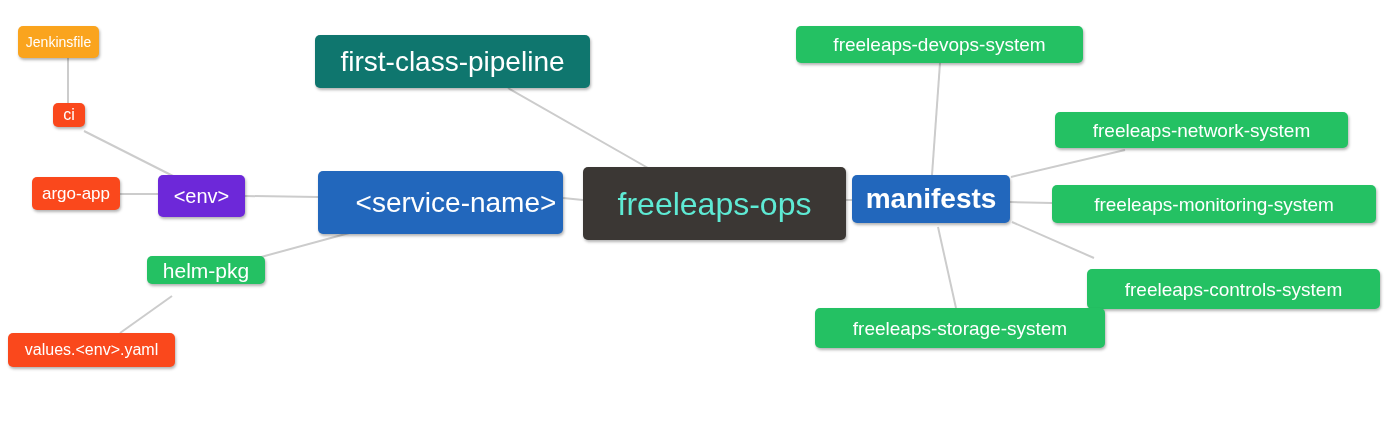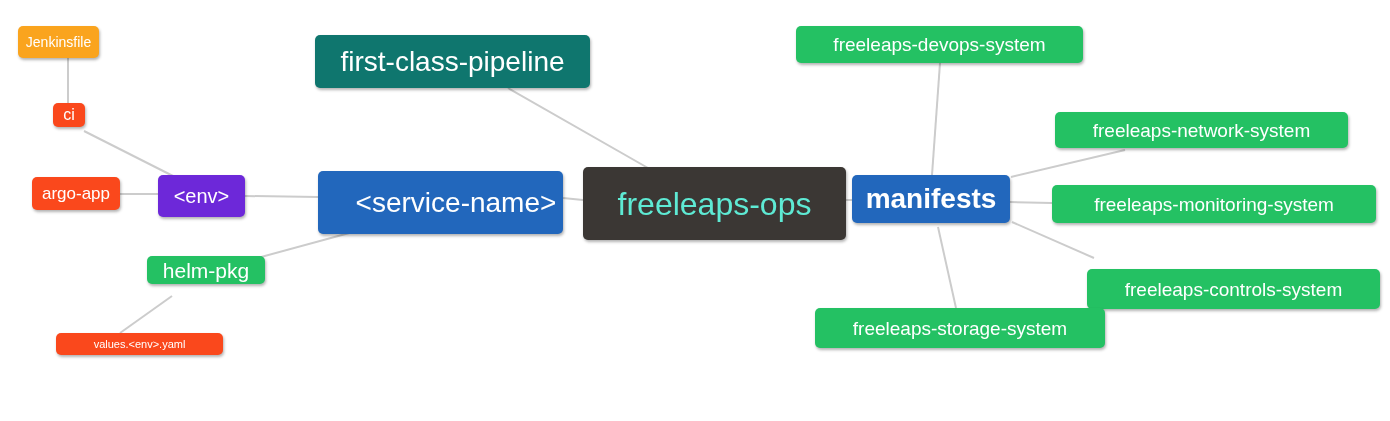--- a/index.html
+++ b/index.html
@@ -58,21 +58,21 @@
       <line x1="1010" y1="202" x2="1052" y2="203" stroke="#cccccc" stroke-width="2"></line>
       <line x1="1012" y1="222" x2="1094" y2="258" stroke="#cccccc" stroke-width="2"></line>
       <line x1="938" y1="227" x2="956" y2="308" stroke="#cccccc" stroke-width="2"></line>
     </svg>
   <div id="nodes-layer">
       <div class="node" style="left: 18px; top: 26px; width: 81px; height: 32px; font-size: 14px; background: rgb(250, 164, 30); color: rgb(255, 255, 255);">Jenkinsfile</div>
       <div class="node" style="left: 53px; top: 103px; width: 32px; height: 24px; font-size: 16px; background: rgb(250, 72, 28); color: rgb(255, 255, 255);">ci</div>
       <div class="node" style="left: 32px; top: 177px; width: 88px; height: 33px; font-size: 17px; background: rgb(250, 72, 28); color: rgb(255, 255, 255);">argo-app</div>
       <div class="node" style="left: 158px; top: 175px; width: 87px; height: 42px; font-size: 20px; background: #6d28d9; color: rgb(255, 255, 255);">&lt;env&gt;</div>
       <div class="node" style="left: 147px; top: 256px; width: 118px; height: 28px; font-size: 21px; background: rgb(36, 193, 99); color: rgb(255, 255, 255);">helm-pkg</div>
-      <div class="node" style="left: 8px; top: 333px; width: 167px; height: 22px; font-size: 11px; background: rgb(250, 72, 28); color: rgb(255, 255, 255); margin-left: 48px;">values.&lt;env&gt;.yaml</div>
+      <div class="node" style="left: 8px; top: 333px; width: 167px; height: 34px; font-size: 16px; background: rgb(250, 72, 28); color: rgb(255, 255, 255);">values.&lt;env&gt;.yaml</div>
       <div class="node" style="left: 315px; top: 35px; width: 275px; height: 53px; font-size: 28px; background: #0f766e; color: rgb(255, 255, 255);">first-class-pipeline</div>
       <div class="node" style="left: 318px; top: 171px; width: 245px; height: 63px; font-size: 28px; background: rgb(34, 103, 188); color: #ffffff; padding-left: 37px;">&lt;service-name&gt;</div>
       <div class="node" style="left: 583px; top: 167px; width: 263px; height: 73px; font-size: 32px; background: rgb(59, 55, 52); color: #5eead4;">freeleaps-ops</div>
       <div class="node" style="left: 852px; top: 175px; width: 158px; height: 48px; font-size: 28px; background: rgb(34, 103, 188); color: rgb(255, 255, 255); font-weight: bold;">manifests</div>
       <div class="node" style="left: 796px; top: 26px; width: 287px; height: 37px; font-size: 19px; background: rgb(36, 193, 99); color: rgb(255, 255, 255);">freeleaps-devops-system</div>
       <div class="node" style="left: 1055px; top: 112px; width: 293px; height: 36px; font-size: 19px; background: rgb(36, 193, 99); color: rgb(255, 255, 255);">freeleaps-network-system</div>
       <div class="node" style="left: 1052px; top: 185px; width: 324px; height: 38px; font-size: 19px; background: rgb(36, 193, 99); color: rgb(255, 255, 255);">freeleaps-monitoring-system</div>
       <div class="node" style="left: 1062px; top: 269px; width: 293px; height: 40px; font-size: 19px; background: rgb(36, 193, 99); color: rgb(255, 255, 255); margin-left: 25px;">freeleaps-controls-system</div>
       <div class="node" style="left: 815px; top: 308px; width: 290px; height: 40px; font-size: 19px; background: rgb(36, 193, 99); color: rgb(255, 255, 255);">freeleaps-storage-system</div>
     </div>

